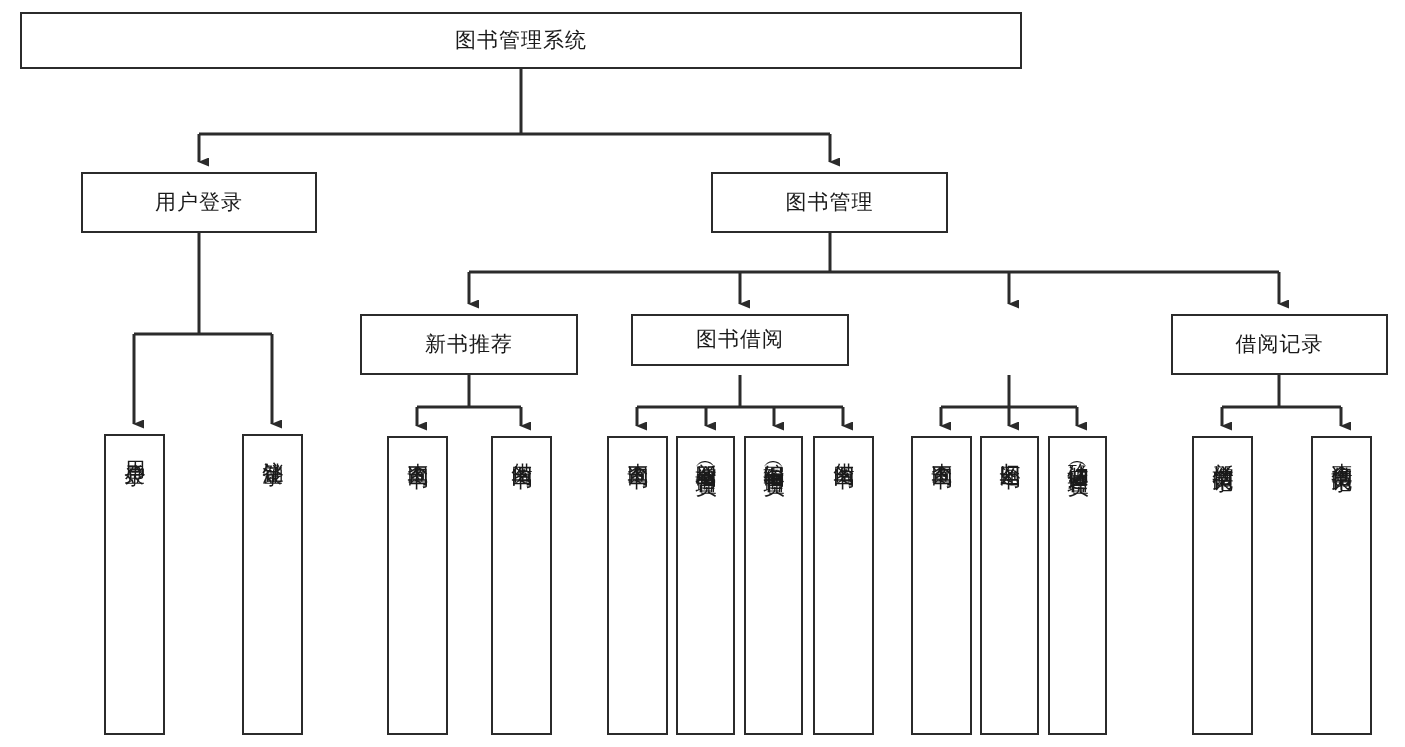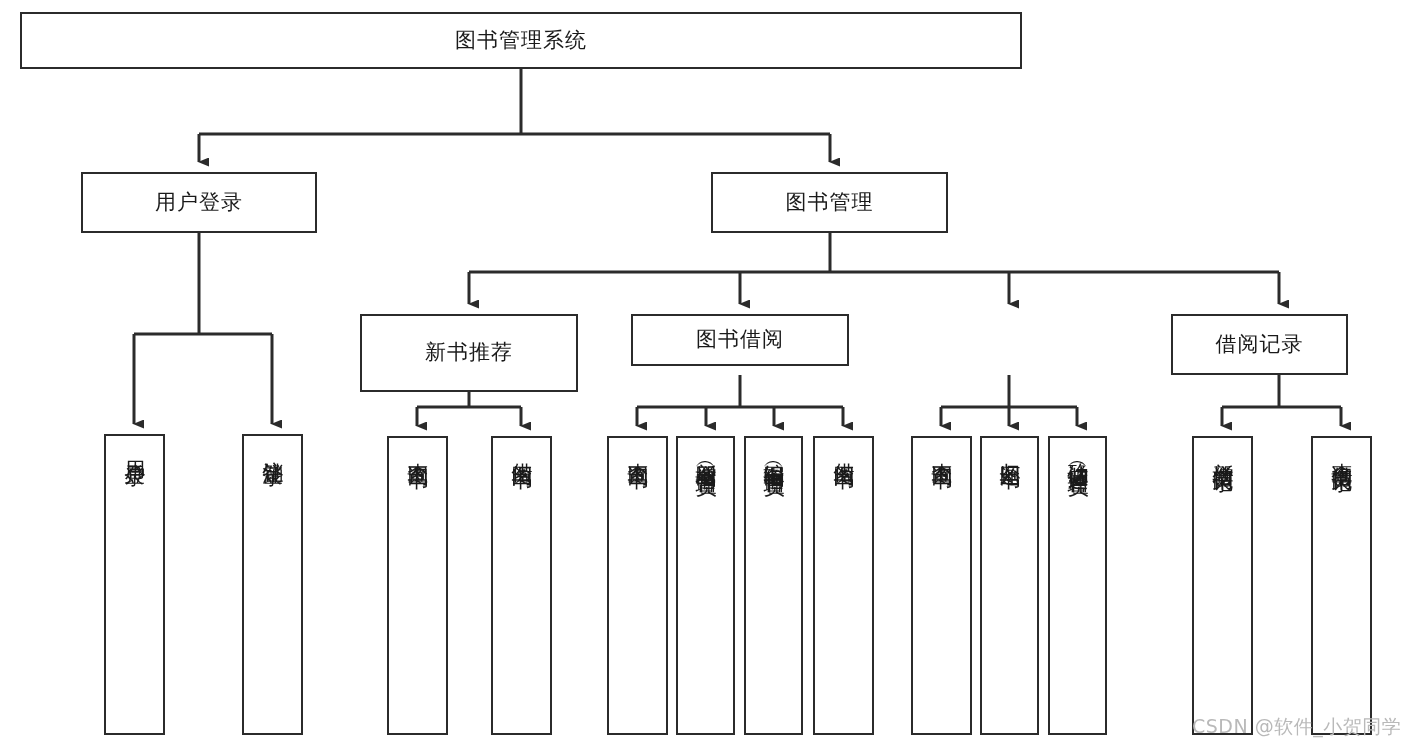--- a/index.html
+++ b/index.html
@@ -125,30 +125,30 @@
   </div>
 
   <div class="node node-h" style="left:81px; top:172px; width:236px; height:61px;">
     <span class="label">用户登录</span>
   </div>
 
   <div class="node node-h" style="left:711px; top:172px; width:237px; height:61px;">
     <span class="label">图书管理</span>
   </div>
 
-  <div class="node node-h" style="left:360px; top:314px; width:218px; height:78px;">
+  <div class="node node-h" style="left:360px; top:314px; width:218px; height:61px;">
     <span class="label">新书推荐</span>
   </div>
 
   <div class="node node-h" style="left:631px; top:314px; width:218px; height:52px;">
     <span class="label">图书借阅</span>
   </div>
 
 
-  <div class="node node-h" style="left:1171px; top:314px; width:177px; height:61px;">
+  <div class="node node-h" style="left:1171px; top:314px; width:217px; height:61px;">
     <span class="label">借阅记录</span>
   </div>
 
   <div class="node node-v" style="left:104px; top:434px; width:61px; height:301px;">
     <span class="label">用户登录</span>
   </div>
 
   <div class="node node-v" style="left:242px; top:434px; width:61px; height:301px;">
     <span class="label">注销登录</span>
   </div>
@@ -190,15 +190,14 @@
   </div>
 
   <div class="node node-v" style="left:1192px; top:436px; width:61px; height:299px;">
     <span class="label">新增借阅记录</span>
   </div>
 
   <div class="node node-v" style="left:1311px; top:436px; width:61px; height:299px;">
     <span class="label">查询借阅记录</span>
   </div>
 
-  <div class="watermark" style="left:1192px; top:714px;">CSDN @软件_小贺同学</div>
 
 </div>
 
 </body></html>

